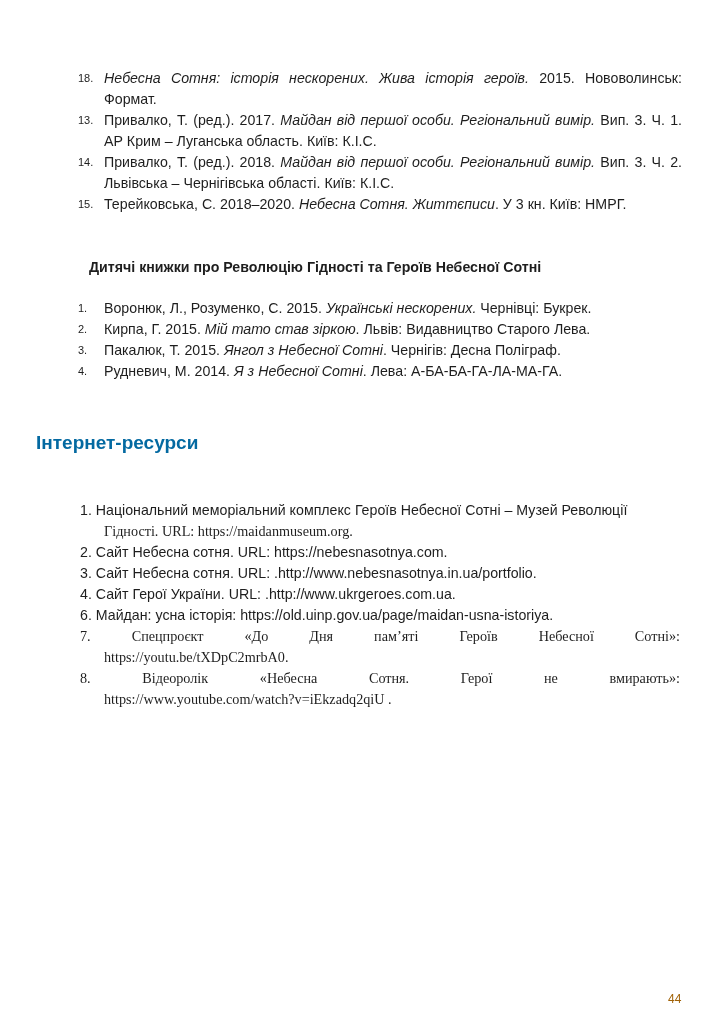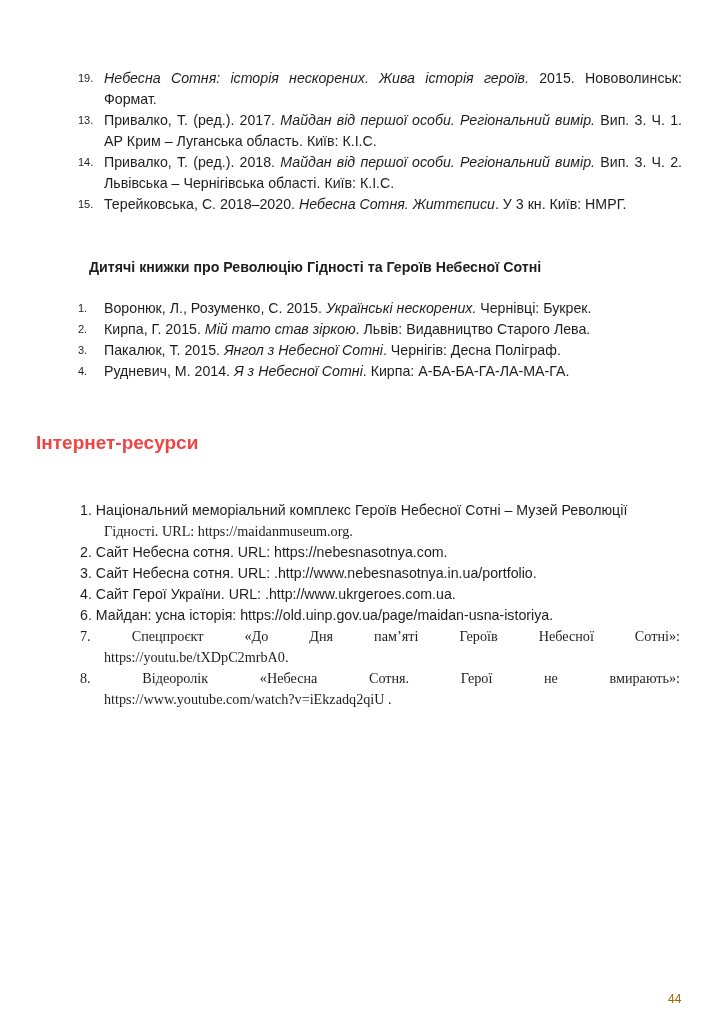--- a/index.html
+++ b/index.html
@@ -31,21 +31,21 @@
     position: absolute; left: 668px; top: 992px; font-size: 12px; color: #a16207;
   }
 </style>
 </head>
 <body>
 
 <div class="page">
 
   <div class="biblio" style="top:68px;">
     <div class="bib-item">
-      <span class="bib-num">19.</span>
+      <span class="bib-num">18.</span>
       <span class="bib-text justify-last"><i>Небесна Сотня: історія нескорених. Жива історія героїв.</i><span> 2015. Нововолинськ: Формат.</span></span>
     </div>
     <div class="bib-item">
       <span class="bib-num">13.</span>
       <span class="bib-text"><span> Привалко, Т. (ред.). 2017. </span><i>Майдан від першої особи. Регіональний вимір.</i><span> Вип. 3. Ч. 1. АР Крим – Луганська область. Київ: К.І.С.</span></span>
     </div>
     <div class="bib-item">
       <span class="bib-num">14.</span>
       <span class="bib-text"><span> Привалко, Т. (ред.). 2018. </span><i>Майдан від першої особи. Регіональний вимір.</i><span> Вип. 3. Ч. 2. Львівська – Чернігівська області. Київ: К.І.С.</span></span>
     </div>
@@ -65,25 +65,25 @@
     <div class="bib-item">
       <span class="bib-num">2.</span>
       <span class="bib-text"><span>Кирпа, Г. 2015. </span><i>Мій тато став зіркою</i><span>. Львів: Видавництво Старого Лева.</span></span>
     </div>
     <div class="bib-item">
       <span class="bib-num">3.</span>
       <span class="bib-text"><span>Пакалюк, Т. 2015. </span><i>Янгол з Небесної Сотні</i><span>. Чернігів: Десна Поліграф.</span></span>
     </div>
     <div class="bib-item">
       <span class="bib-num">4.</span>
-      <span class="bib-text"><span>Рудневич, М. 2014. </span><i>Я з Небесної Сотні</i><span>. Кирпа: А-БА-БА-ГА-ЛА-МА-ГА.</span></span>
+      <span class="bib-text"><span>Рудневич, М. 2014. </span><i>Я з Небесної Сотні</i><span>. Лева: А-БА-БА-ГА-ЛА-МА-ГА.</span></span>
     </div>
   </div>
 
-  <div class="section-heading" style="color: #ef4444;">Інтернет-ресурси</div>
+  <div class="section-heading" style="color: #0369a1;">Інтернет-ресурси</div>
 
   <div class="web-list">
     <div class="web-item">
       <span>1. Національний меморіальний комплекс Героїв Небесної Сотні – Музей Революції</span>
       <span class="cont">Гідності. URL: https://maidanmuseum.org.</span>
     </div>
     <div class="web-item">
       <span>2. Сайт Небесна сотня. URL: https://nebesnasotnya.com.</span>
     </div>
     <div class="web-item">

